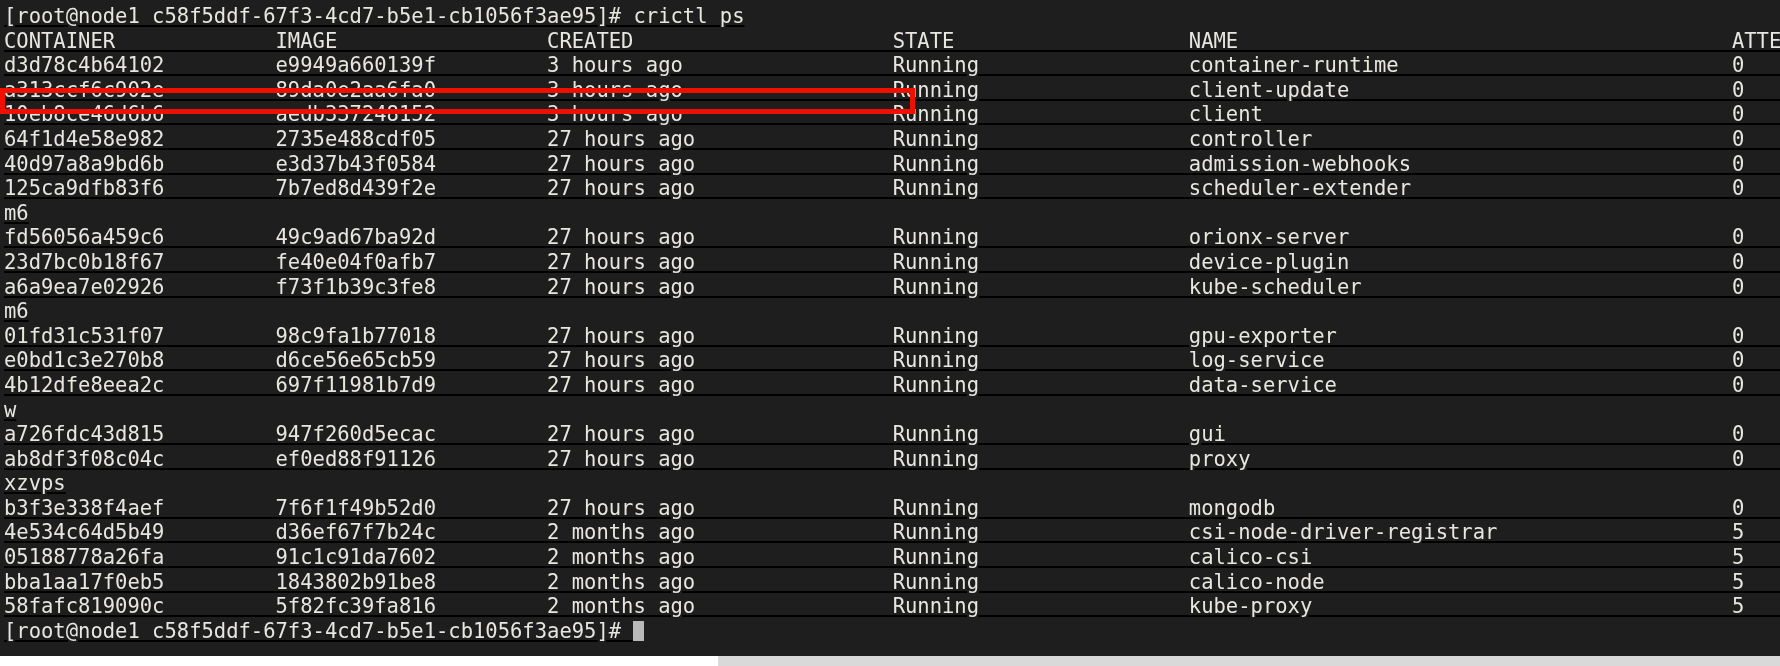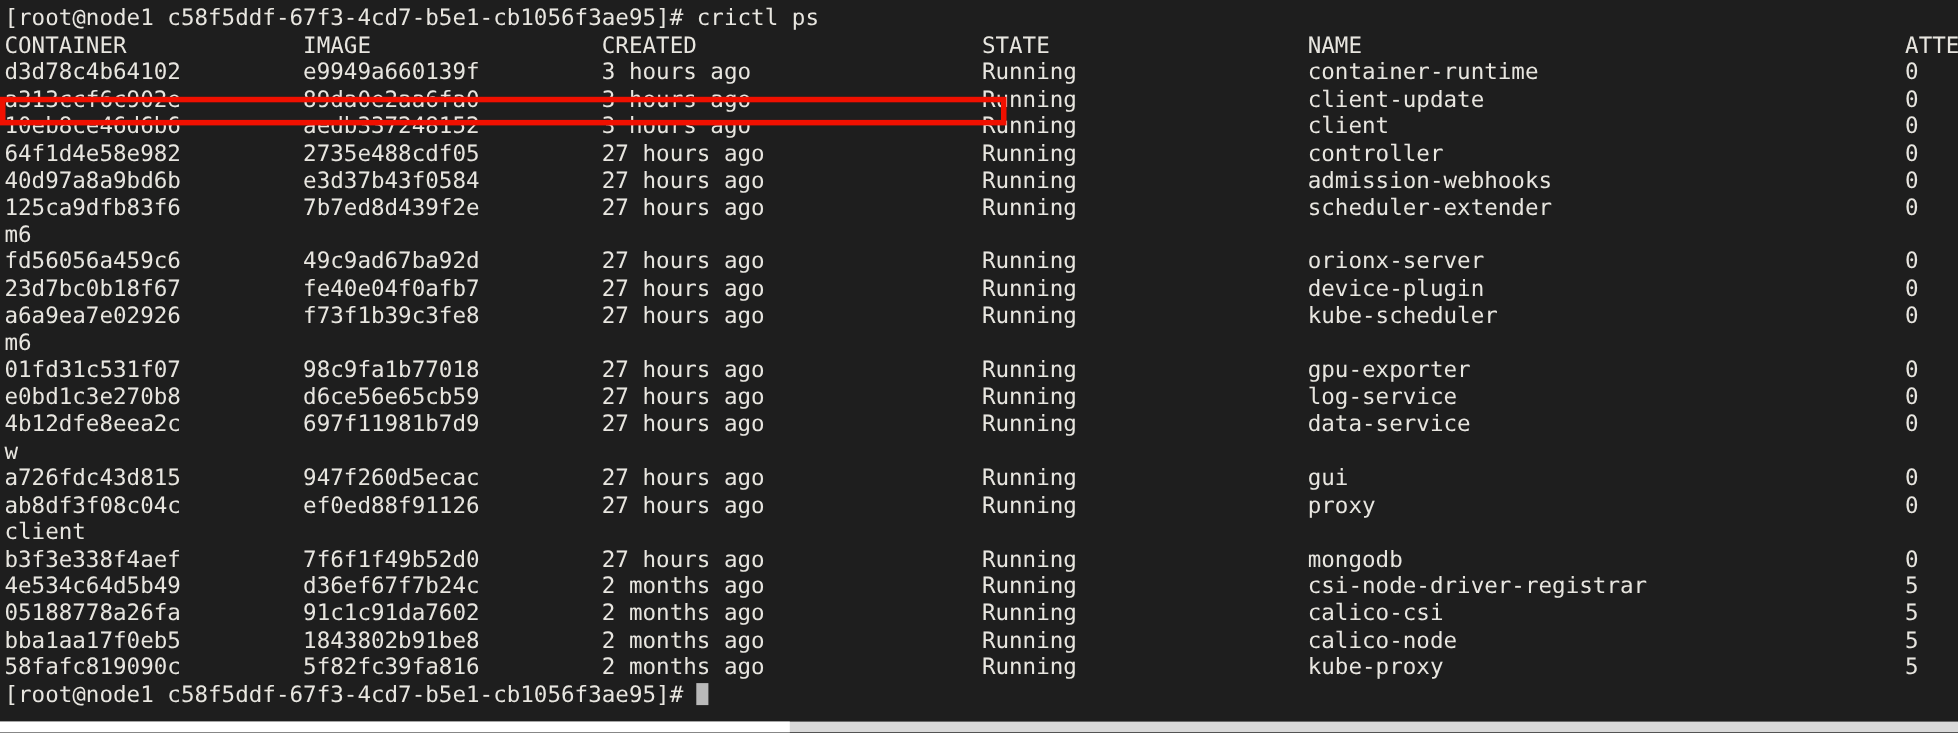--- a/index.html
+++ b/index.html
@@ -13,20 +13,21 @@
     overflow: hidden;
     font-family: "DejaVu Sans Mono", "Liberation Mono", monospace;
   }
   #terminal {
     position: relative;
     width: 1780px;
     height: 666px;
     background: #1e1e1e;
     box-sizing: border-box;
     padding: 4px 0 0 4px;
+    text-decoration: underline;
   }
   .term-line {
     height: 24.6px;
     line-height: 24.6px;
     font-size: 20.5px;
     color: #e8e6e0;
     white-space: pre;
     letter-spacing: 0px;
     font-family: "DejaVu Sans Mono", "Liberation Mono", monospace;
   }
@@ -81,21 +82,21 @@
       <div class="term-line">fd56056a459c6         49c9ad67ba92d         27 hours ago                Running                 orionx-server                               0                               bd7864edc3538</div>
       <div class="term-line">23d7bc0b18f67         fe40e04f0afb7         27 hours ago                Running                 device-plugin                               0                               0ddf966f4503f</div>
       <div class="term-line">a6a9ea7e02926         f73f1b39c3fe8         27 hours ago                Running                 kube-scheduler                              0                               46fad3929c38b</div>
       <div class="term-line">m6</div>
       <div class="term-line">01fd31c531f07         98c9fa1b77018         27 hours ago                Running                 gpu-exporter                                0                               c9aac08cc6ddc</div>
       <div class="term-line">e0bd1c3e270b8         d6ce56e65cb59         27 hours ago                Running                 log-service                                 0                               5ad8e2f3ab76e</div>
       <div class="term-line">4b12dfe8eea2c         697f11981b7d9         27 hours ago                Running                 data-service                                0                               3d1e5bbc00351</div>
       <div class="term-line">w</div>
       <div class="term-line">a726fdc43d815         947f260d5ecac         27 hours ago                Running                 gui                                         0                               d6e56f5a4f1a7</div>
       <div class="term-line">ab8df3f08c04c         ef0ed88f91126         27 hours ago                Running                 proxy                                       0                               a235bd9412128</div>
-      <div class="term-line">client</div>
+      <div class="term-line">xzvps</div>
       <div class="term-line">b3f3e338f4aef         7f6f1f49b52d0         27 hours ago                Running                 mongodb                                     0                               cdb5d9db44e70</div>
       <div class="term-line">4e534c64d5b49         d36ef67f7b24c         2 months ago                Running                 csi-node-driver-registrar                   5                               241bad8499ff8</div>
       <div class="term-line">05188778a26fa         91c1c91da7602         2 months ago                Running                 calico-csi                                  5                               241bad8499ff8</div>
       <div class="term-line">bba1aa17f0eb5         1843802b91be8         2 months ago                Running                 calico-node                                 5                               daa5edae40833</div>
       <div class="term-line">58fafc819090c         5f82fc39fa816         2 months ago                Running                 kube-proxy                                  5                               a9b46d31ab64f</div>
       <div class="term-line">[root@node1 c58f5ddf-67f3-4cd7-b5e1-cb1056f3ae95]# <span class="cursor"></span></div>
     </div>
   <div class="highlight-box"></div>
   <div class="bottom-strip"></div>
   <div class="bottom-strip-left"></div>

